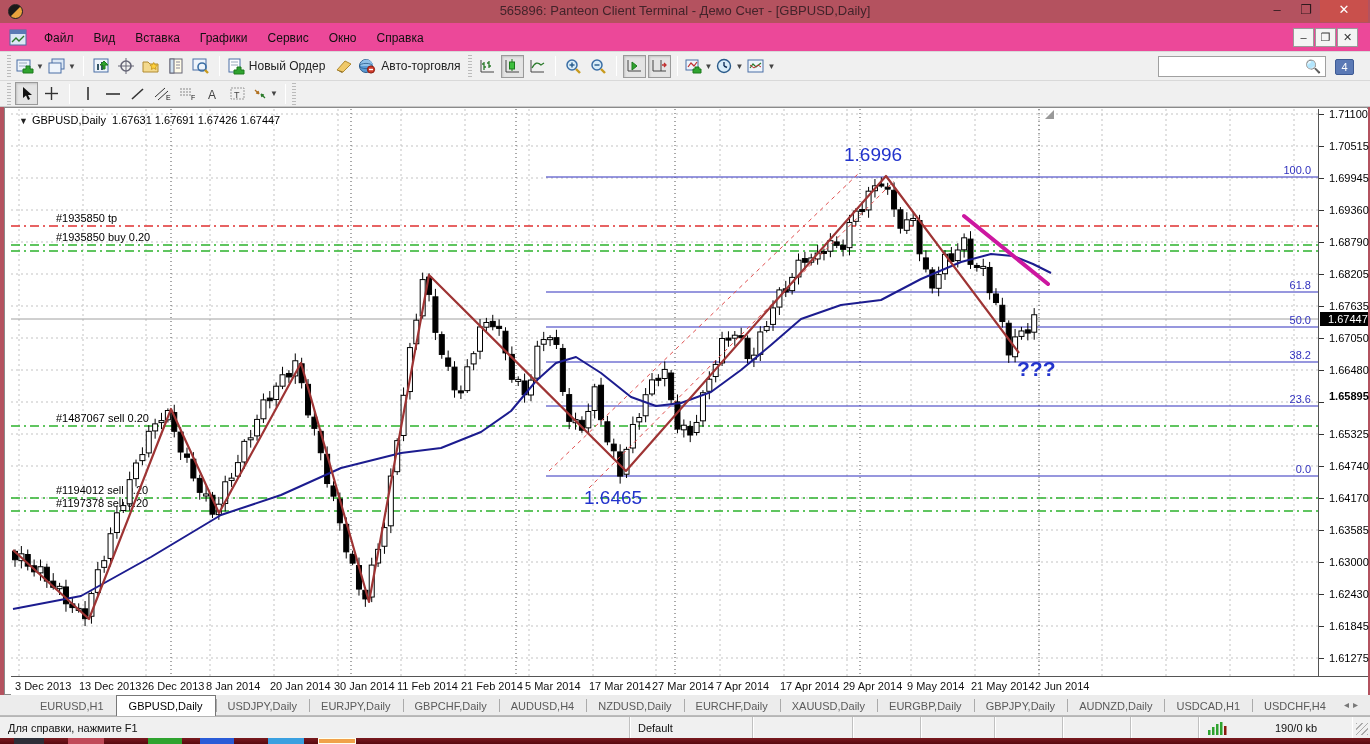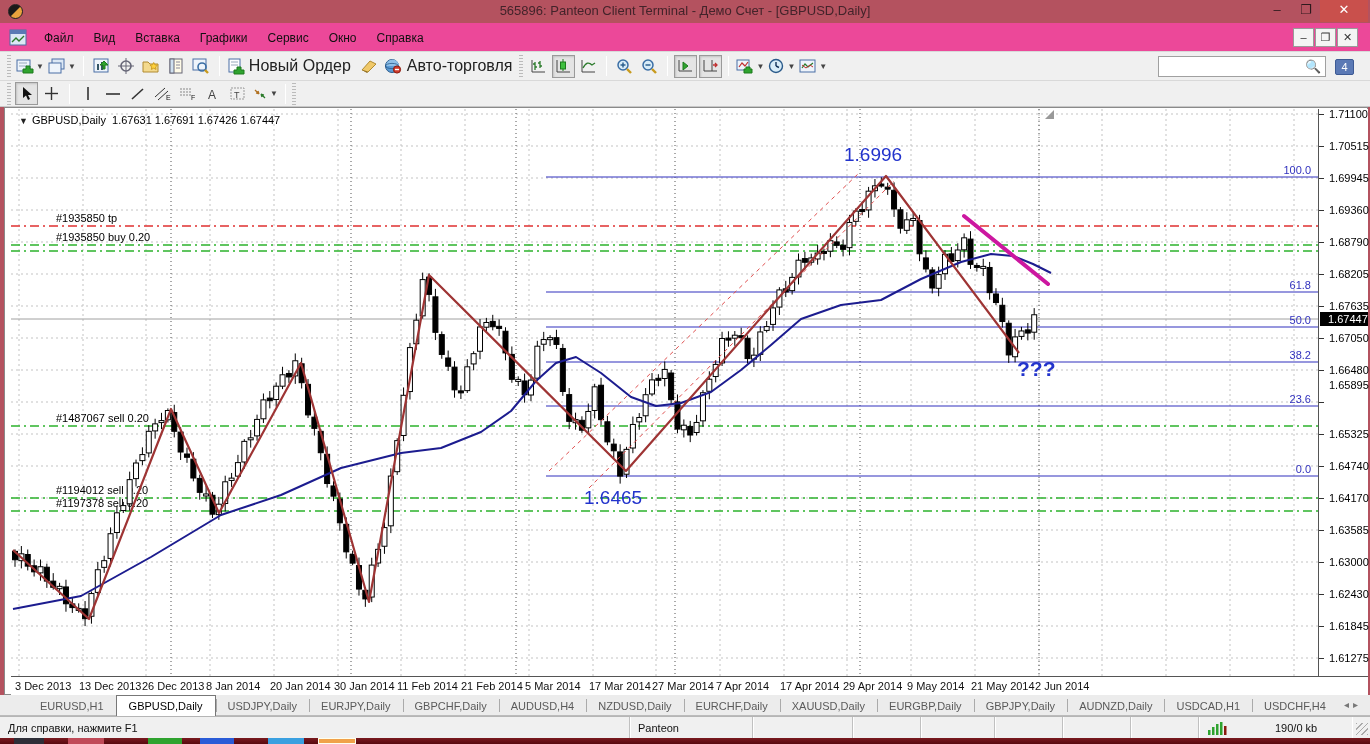--- a/index.html
+++ b/index.html
@@ -16,21 +16,21 @@
   .menu-item { padding:4px 10px; font-size:12px; color:#111; }
   #mdi-doc-icon { position:absolute; left:9px; top:6px; }
   .child-btn { position:absolute; top:5px; width:21px; height:19px; background:#f4f4f4; border:1px solid #9a9a9a;
     text-align:center; line-height:17px; font-size:11px; color:#333; }
   #toolbar1 { position:absolute; left:0; top:52px; width:1370px; height:29px; background:#f0f0f0; border-bottom:1px solid #d9d9d9; }
   #toolbar2 { position:absolute; left:0; top:81px; width:1370px; height:26px; background:#f0f0f0; border-bottom:1px solid #c8c8c8; }
   .tb { display:flex; align-items:center; height:100%; padding-left:6px; }
   .tbtn { height:23px; min-width:23px; display:flex; align-items:center; justify-content:center; margin:0 1px;
     border:1px solid transparent; font-size:12px; color:#222; }
   .tbtn.pressed { border:1px solid #9a9a9a; background:#e4e4e4; box-shadow:inset 1px 1px 2px rgba(0,0,0,.15); }
-  .tbtn .lbl { padding:0 4px 0 4px; font-size:16px; }
+  .tbtn .lbl { padding:0 4px 0 4px; font-size:12px; }
   .drop { font-size:8px; color:#444; margin-left:2px; }
   .sep { width:1px; height:20px; background:#c4c4c4; margin:0 5px; border-right:1px solid #fff; }
   .grip { width:4px; height:22px; margin:0 3px 0 1px;
     background:repeating-linear-gradient(180deg,#bbb 0 1px,transparent 1px 3px); }
   .tf { height:21px; padding:0 7px; display:flex; align-items:center; font-size:11px; color:#333; border:1px solid transparent; margin:0 1px;}
   .tf.pressed { border:1px solid #9a9a9a; background:#f6f6f6; box-shadow:inset 1px 1px 2px rgba(0,0,0,.12); }
   #searchbox { position:absolute; right:44px; top:4px; width:168px; height:21px; background:#fff; border:1px solid #a0a0a0; }
   #search-input { position:absolute; left:2px; top:1px; width:140px; height:17px; border:none; outline:none; font-size:11px; }
   #search-mag { position:absolute; right:3px; top:2px; font-size:13px; color:#2a5bd7; }
   #comments-btn { position:absolute; right:12px; top:4px; width:25px; height:21px; display:flex; align-items:center; justify-content:center; }
@@ -754,21 +754,21 @@
       <div class="ptick" style="top: 133px;">1.68790</div>
       <div class="ptick-mark" style="top: 165px;"></div>
       <div class="ptick" style="top: 165px;">1.68205</div>
       <div class="ptick-mark" style="top: 197px;"></div>
       <div class="ptick" style="top: 197px;">1.67635</div>
       <div class="ptick-mark" style="top: 229px;"></div>
       <div class="ptick" style="top: 229px;">1.67050</div>
       <div class="ptick-mark" style="top: 261px;"></div>
       <div class="ptick" style="top: 261px;">1.66480</div>
       <div class="ptick-mark" style="top: 293px;"></div>
-      <div class="ptick" style="top: 276px;">1.65895</div>
+      <div class="ptick" style="top: 287px; font-weight: bold;">1.65895</div>
       <div class="ptick-mark" style="top: 325px;"></div>
       <div class="ptick" style="top: 325px;">1.65325</div>
       <div class="ptick-mark" style="top: 357px;"></div>
       <div class="ptick" style="top: 357px;">1.64740</div>
       <div class="ptick-mark" style="top: 389px;"></div>
       <div class="ptick" style="top: 389px;">1.64170</div>
       <div class="ptick-mark" style="top: 421px;"></div>
       <div class="ptick" style="top: 421px;">1.63585</div>
       <div class="ptick-mark" style="top: 453px;"></div>
       <div class="ptick" style="top: 453px;">1.63000</div>
@@ -816,21 +816,21 @@
       <div class="tab">GBPJPY,Daily</div>
       <div class="tab">AUDNZD,Daily</div>
       <div class="tab">USDCAD,H1</div>
       <div class="tab">USDCHF,H4</div>
     </div>
   <div id="tab-arrows">◂▸</div>
 </div>
 
 <div id="statusbar">
   <div class="scell" style="left:0;width:630px;">Для справки, нажмите F1</div>
-  <div class="scell" style="left:630px;width:123px;">Panteon</div>
+  <div class="scell" style="left:630px;width:123px;">Default</div>
   <div class="scell" style="left:753px;width:100px;"></div>
   <div class="scell" style="left:853px;width:68px;"></div>
   <div class="scell" style="left:921px;width:74px;"></div>
   <div class="scell" style="left:995px;width:68px;"></div>
   <div class="scell" style="left:1063px;width:68px;"></div>
   <div class="scell" style="left:1131px;width:68px;"></div>
   <div class="scell" style="left:1199px;width:153px;border-right:none;">
     <svg width="20" height="14" style="margin-right:8px;">
       <rect x="1" y="9" width="2.5" height="5" fill="#2fa32f"></rect>
         <rect x="5" y="6" width="2.5" height="8" fill="#2fa32f"></rect>

